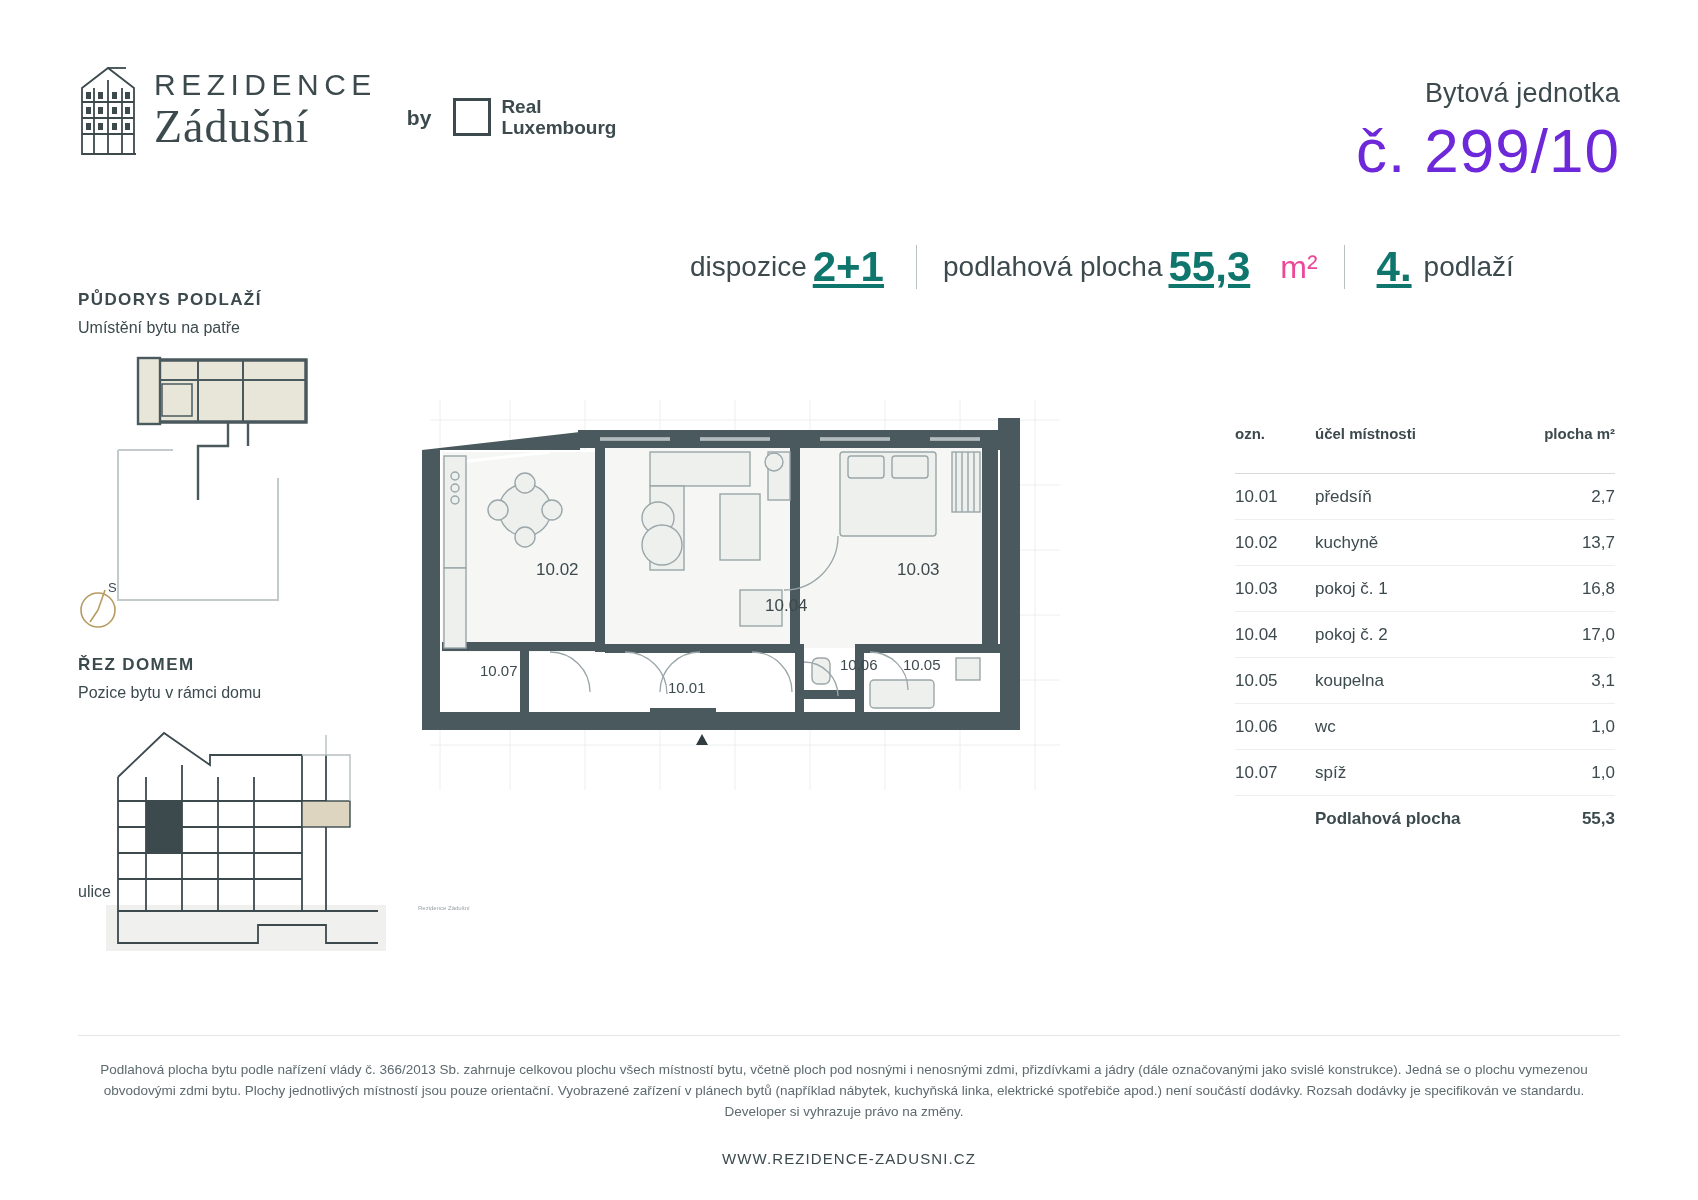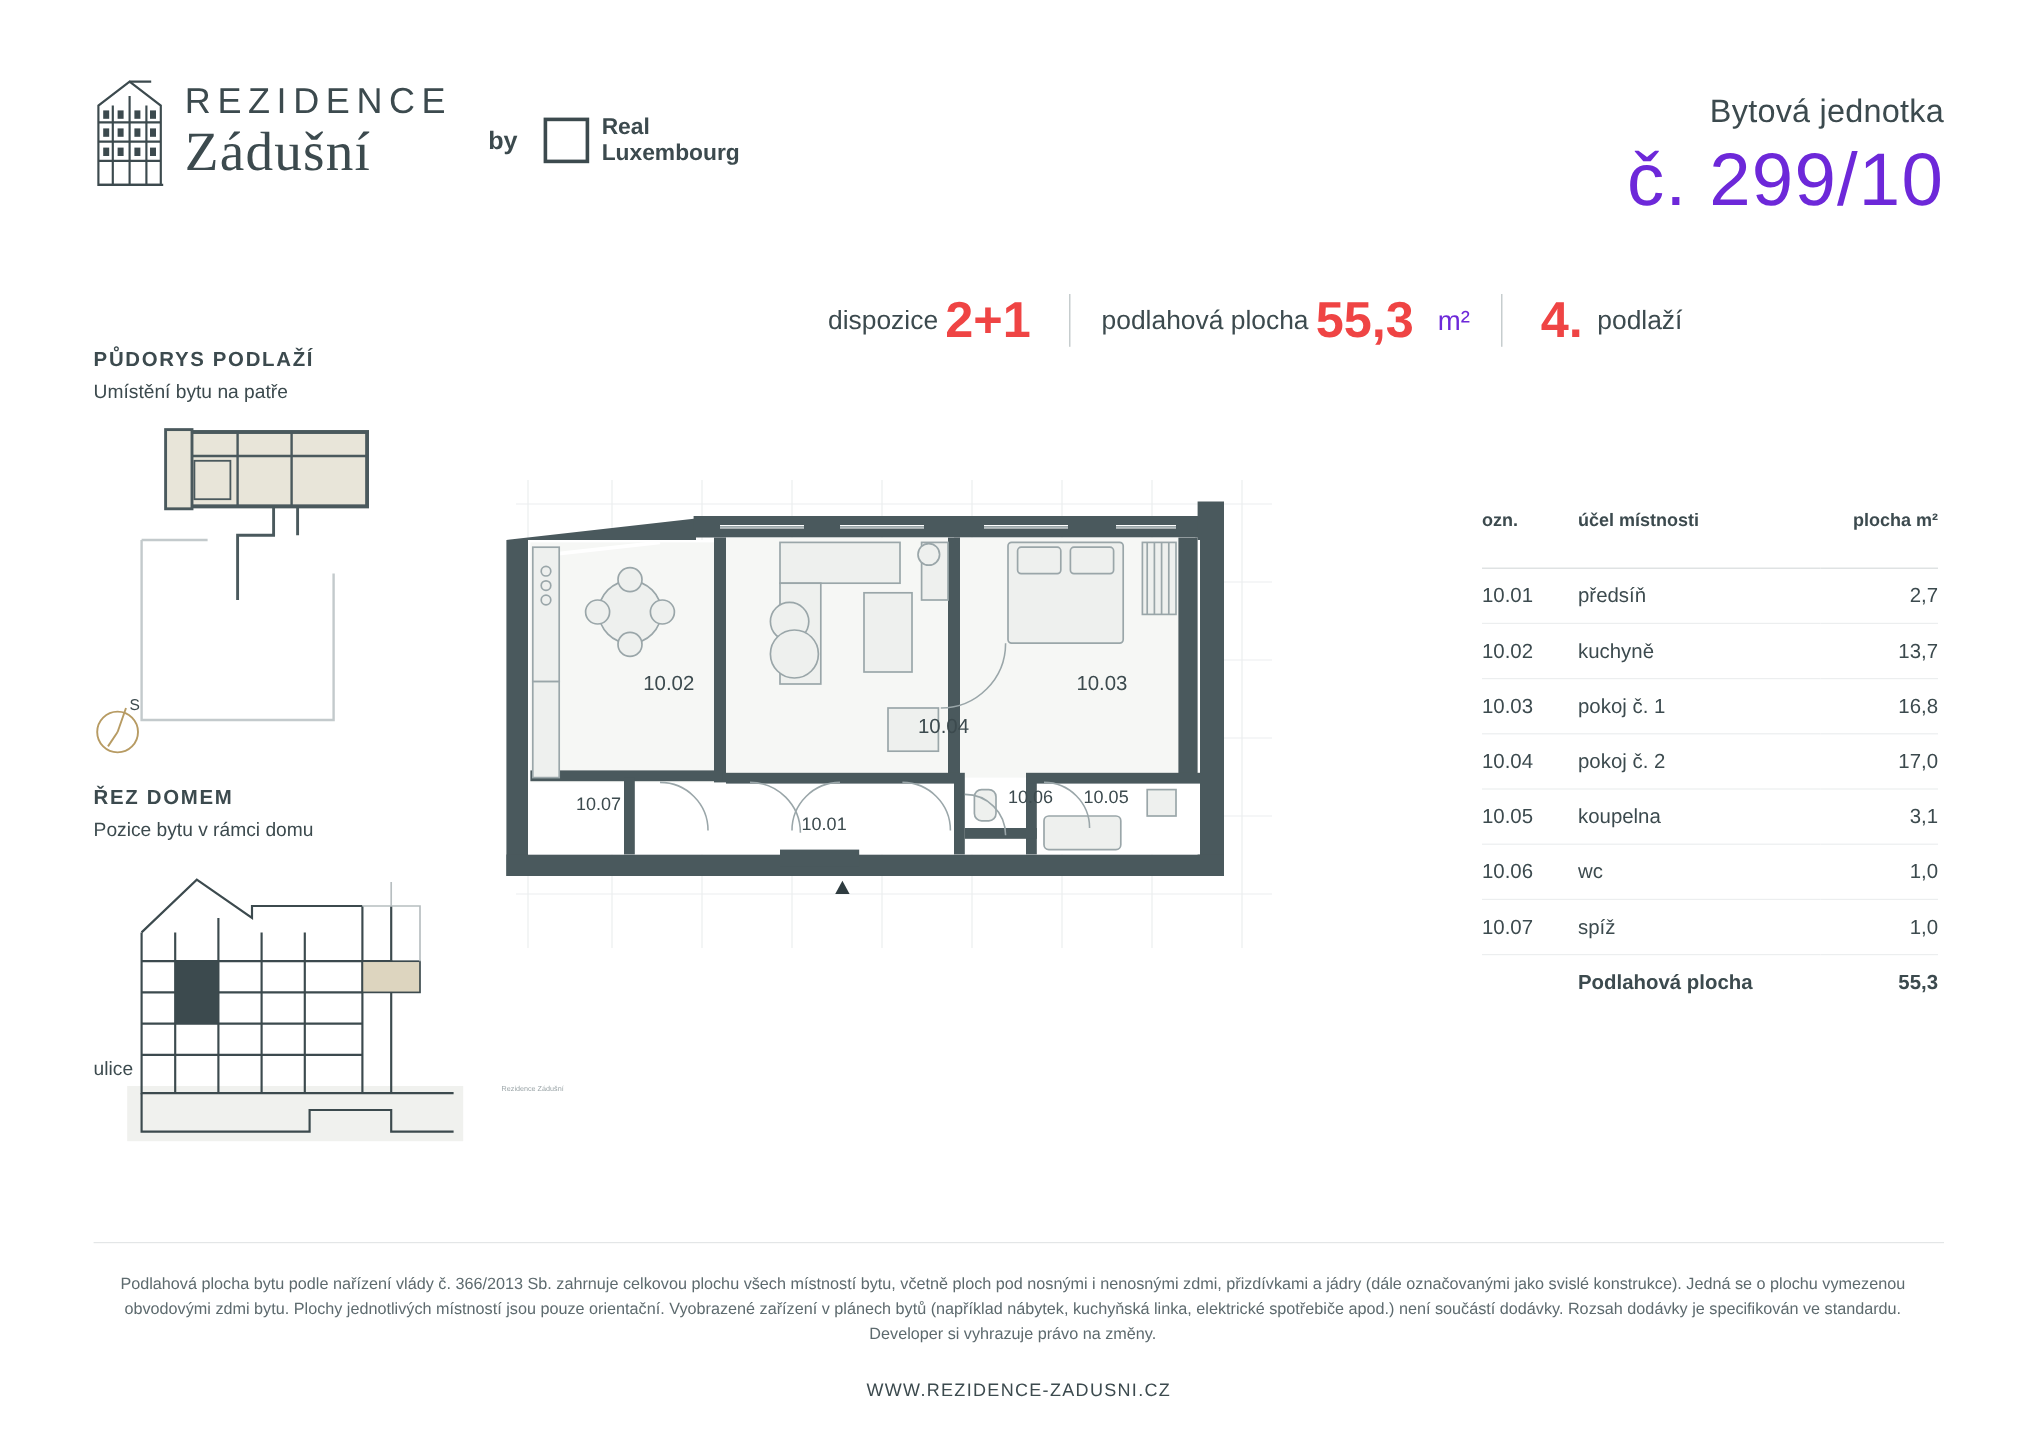--- a/index.html
+++ b/index.html
@@ -92,23 +92,23 @@
   }
 
   .summary {
     position: absolute;
     left: 690px;
     top: 243px;
     display: flex;
     align-items: center;
     white-space: nowrap;
   }
-  .summary .lbl { font-size: 22px; color: #3c4a4e; }
-  .summary .big { font-size: 42px; font-weight: bold; color: #ef4444; margin: 0 6px; }
-  .summary .unit-sq { font-size: 23px; color: #6d28d9; margin-left: 14px; }
+  .summary .lbl { font-size: 28px; color: #3c4a4e; }
+  .summary .big { font-size: 42px; font-weight: bold; color: #0f766e; margin: 0 6px; text-decoration: underline; }
+  .summary .unit-sq { font-size: 32px; color: #ec4899; margin-left: 24px; }
   .summary .sep {
     display: inline-block;
     width: 1px;
     height: 44px;
     background: #b9c1c3;
     margin: 0 26px;
   }
 
   
   .left-col {

